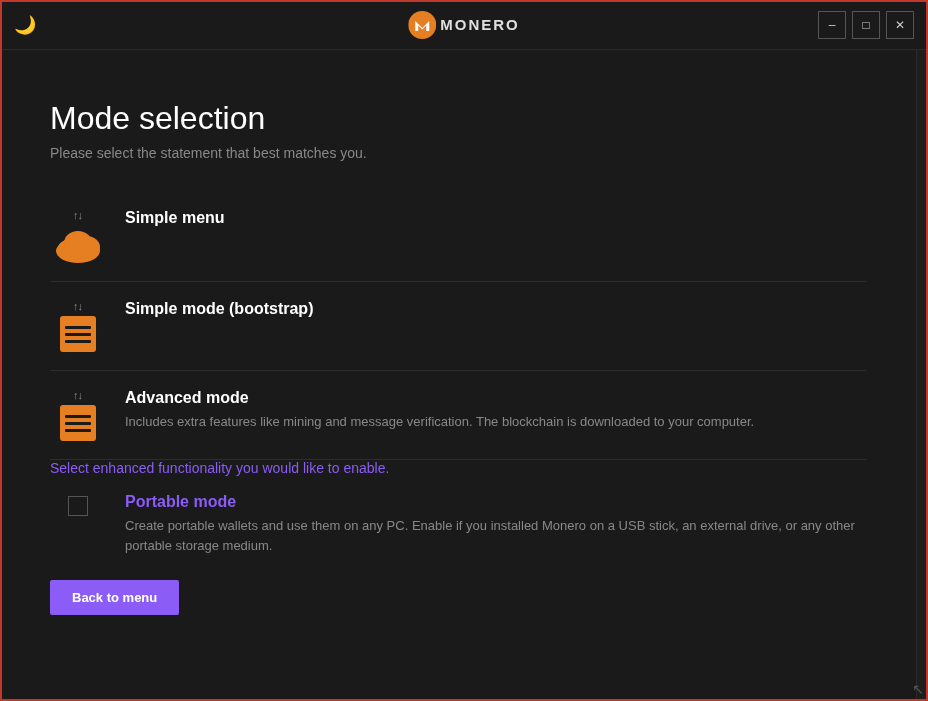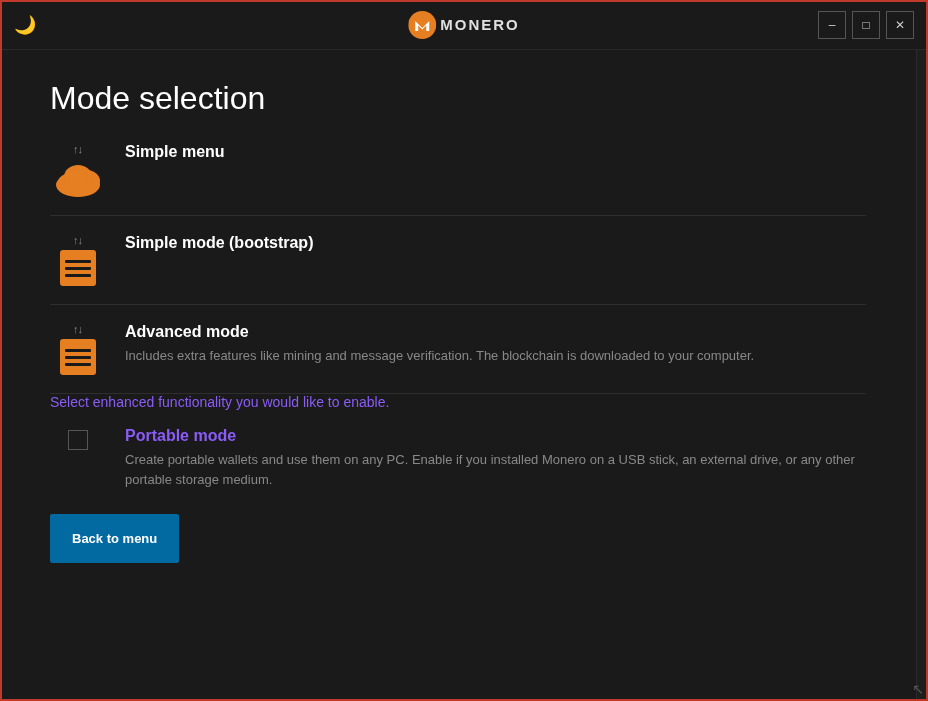--- a/index.html
+++ b/index.html
@@ -123,20 +123,21 @@
       background: #1e1e1e;
       border-left: 1px solid #2a2a2a;
     }
 
     
     .page-title {
       font-size: 32px;
       font-weight: 300;
       color: #ffffff;
       margin-bottom: 8px;
+      margin-top: 20px;
     }
 
     .page-subtitle {
       font-size: 14px;
       color: #888;
       margin-bottom: 30px;
     }
 
     
     .mode-item {
@@ -260,24 +261,24 @@
     }
 
     
     .bottom-bar {
       padding: 15px 0 10px 0;
       display: flex;
       align-items: center;
     }
 
     .back-btn {
-      background: #0369a1;
+      background: #8b5cf6;
       color: #ffffff;
       border: none;
-      padding: 17px 22px;
+      padding: 10px 22px;
       font-size: 13px;
       font-weight: 600;
       cursor: pointer;
       border-radius: 2px;
     }
 
     
     .resize-handle {
       position: absolute;
       bottom: 4px;
@@ -311,20 +312,21 @@
     <button class="window-btn">–</button>
     <button class="window-btn">□</button>
     <button class="window-btn close">✕</button>
   </div>
 </div>
 
 <div class="main-content">
   <div class="content-area">
 
     <h1 class="page-title">Mode selection</h1>
+    <p class="page-subtitle">Please select the statement that best matches you.</p>
 
     <div class="mode-item">
       <div class="mode-icon-container">
         <div class="transfer-arrows">↑↓</div>
 
         <svg width="52" height="38" viewBox="0 0 52 38">
           <ellipse cx="26" cy="26" rx="22" ry="12" fill="#e67e22"></ellipse>
           <ellipse cx="18" cy="24" rx="12" ry="10" fill="#e67e22"></ellipse>
           <ellipse cx="34" cy="22" rx="14" ry="11" fill="#e67e22"></ellipse>
           <ellipse cx="26" cy="18" rx="14" ry="12" fill="#e67e22"></ellipse>

